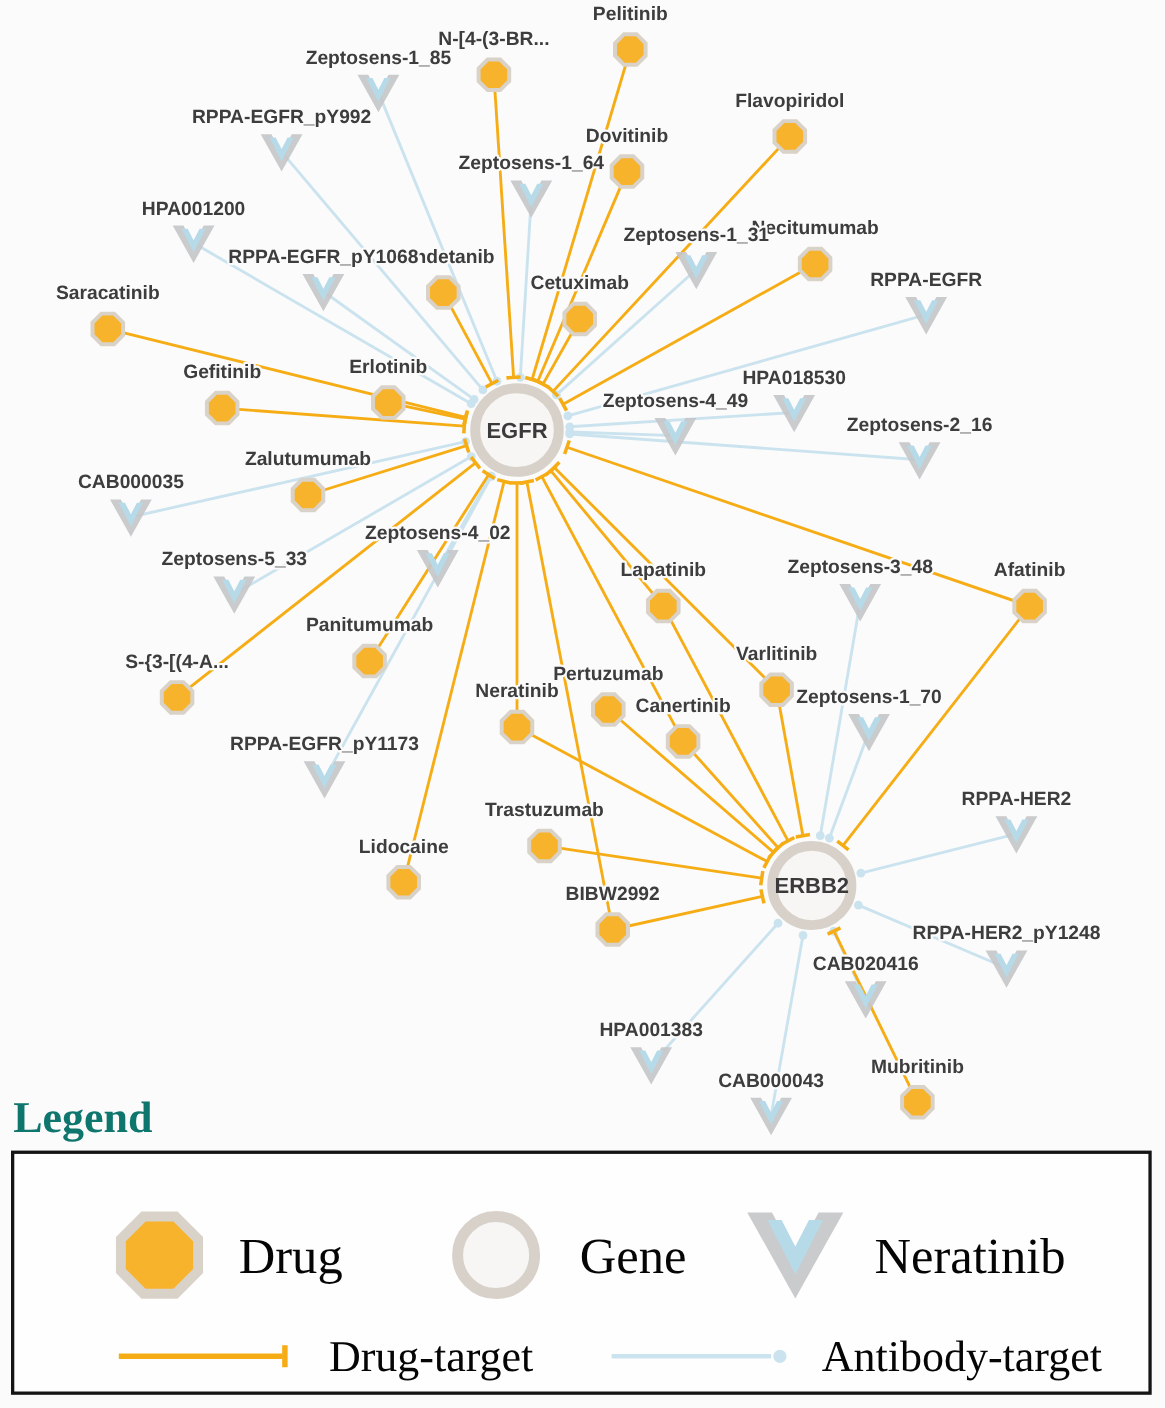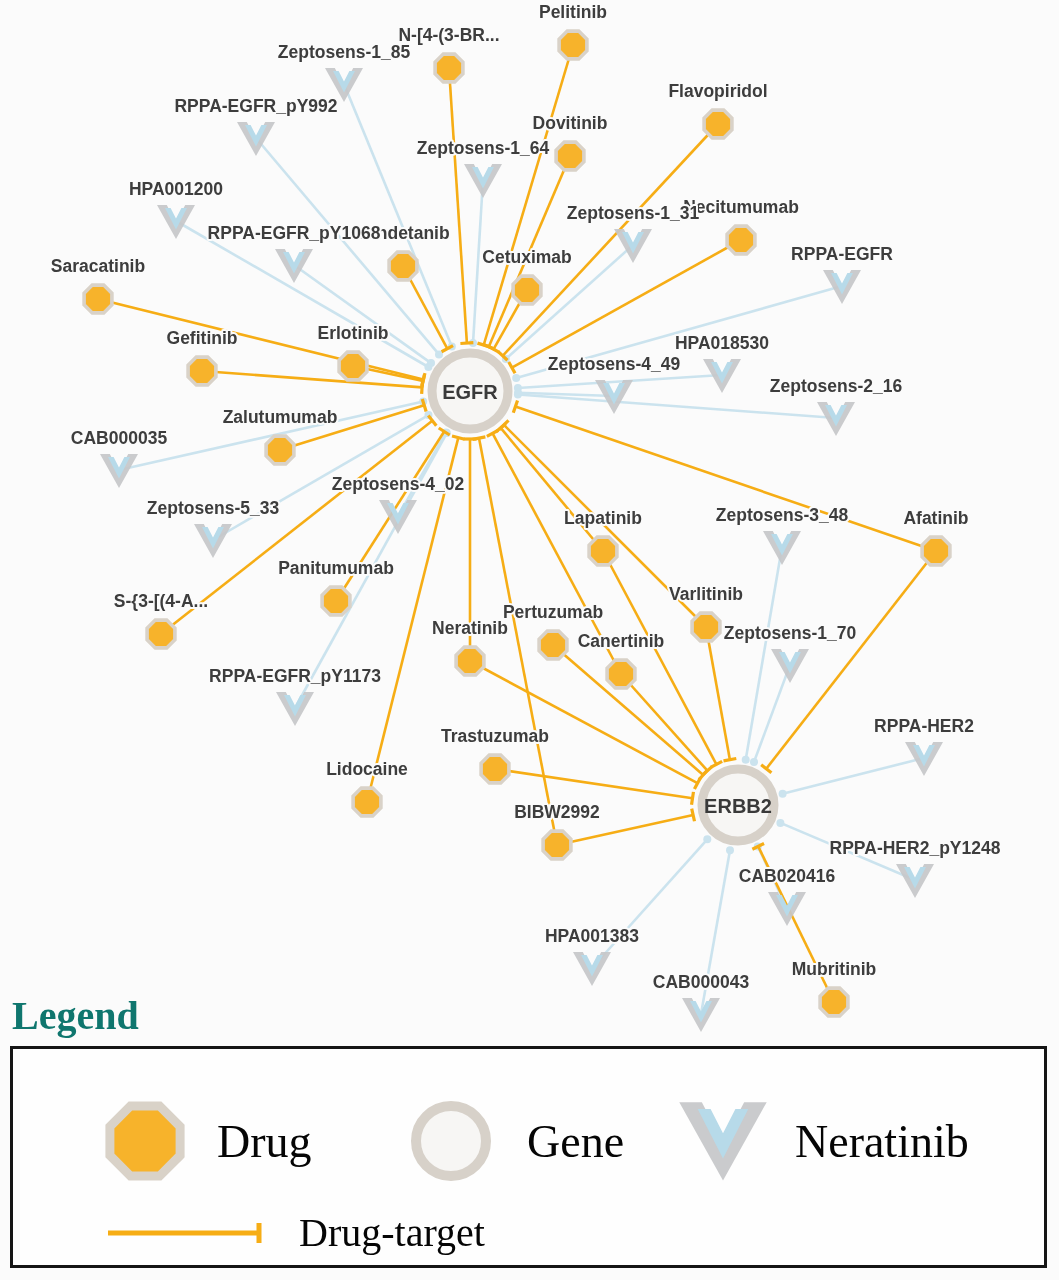--- a/index.html
+++ b/index.html
@@ -303,15 +303,22 @@
     </div>
 
     <div class="legend-item li-dt">
       <svg width="170" height="24" viewBox="0 0 170 24">
         <line x1="3" y1="12" x2="152" y2="12" style="stroke:var(--edge-drug);stroke-width:5"></line>
         <line x1="154" y1="2" x2="154" y2="22" style="stroke:var(--edge-drug);stroke-width:5"></line>
       </svg>
       <span class="legend-edge-label">Drug-target</span>
     </div>
 
+    <div class="legend-item li-at">
+      <svg width="170" height="24" viewBox="0 0 170 24">
+        <line x1="3" y1="12" x2="148" y2="12" style="stroke:var(--edge-ab);stroke-width:4"></line>
+        <circle cx="156" cy="12" r="6" style="fill:var(--edge-ab)"></circle>
+      </svg>
+      <span class="legend-edge-label">Antibody-target</span>
+    </div>
 
   </div>
 </div>
 
 </body></html>

